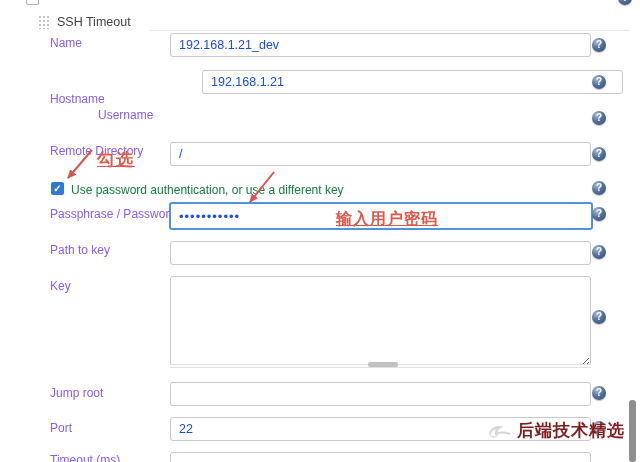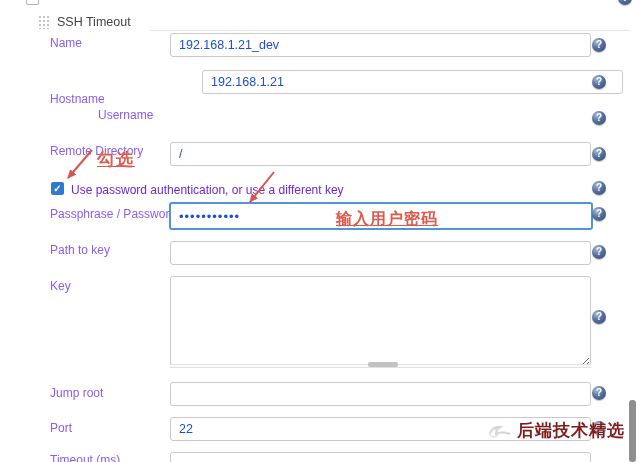--- a/index.html
+++ b/index.html
@@ -64,21 +64,21 @@
   <div class="label" style="left:50px;top:108px;margin-left:48px;">Username</div>
   <div class="help" style="top:111px;">?</div>
 
   <div class="label" style="left:50px;top:144px;">Remote Directory</div>
   <input class="tinput" style="top: 142px;" type="text" value="/">
   <div class="help" style="top:147px;">?</div>
 
   <div class="note" style="left:97px;top:148px;font-size:17px;letter-spacing:2px;">勾选</div>
 
   <div class="cb">✓</div>
-  <div class="label" style="left:71px;top:183px;color:#6d28d9;">Use password authentication, or use a different key</div>
+  <div class="label" style="left:71px;top:183px;color:#15803d;">Use password authentication, or use a different key</div>
   <div class="help" style="top:181px;">?</div>
 
   <div class="label" style="left:50px;top:207px;">Passphrase / Password</div>
   <input class="tinput focused" style="top: 202px;" type="text" value="•••••••••••">
   <div class="help" style="top:207px;">?</div>
   <div class="note" style="left:308px;top:209px;font-size:16px;letter-spacing:1px;margin-left:28px;">输入用户密码</div>
 
   <div class="label" style="left:50px;top:243px;">Path to key</div>
   <input class="tinput" style="top: 241px;" type="text" value="">
   <div class="help" style="top:245px;">?</div>

